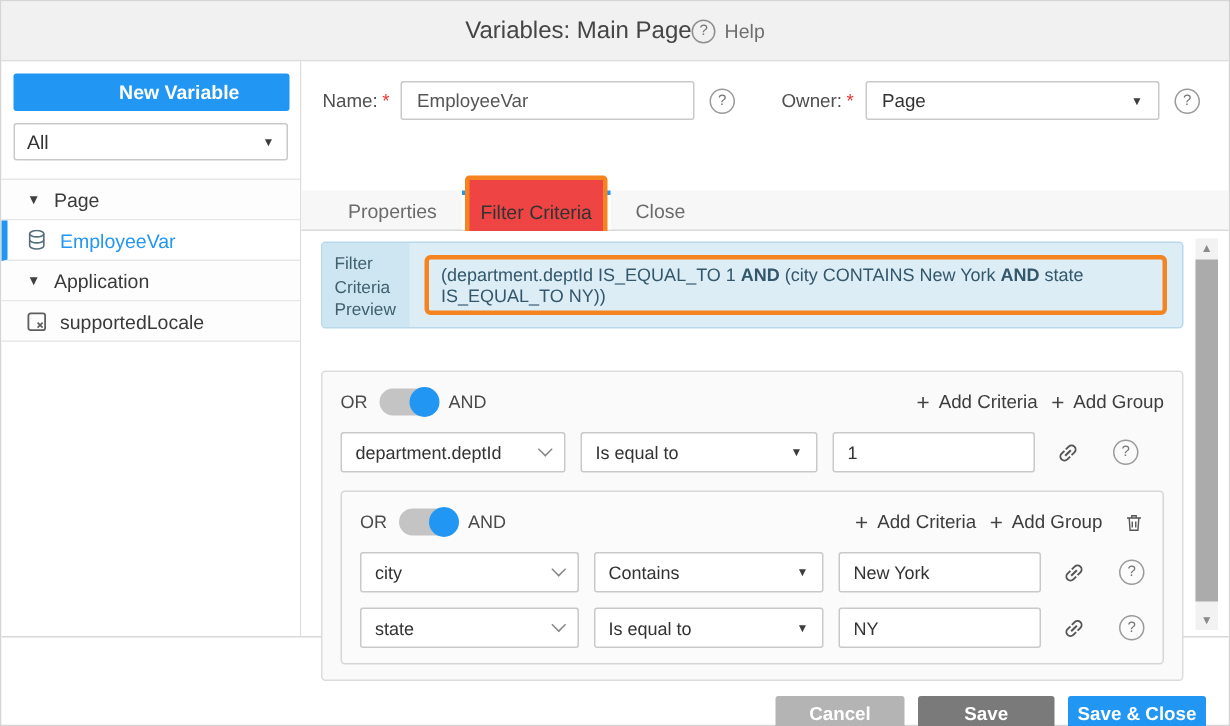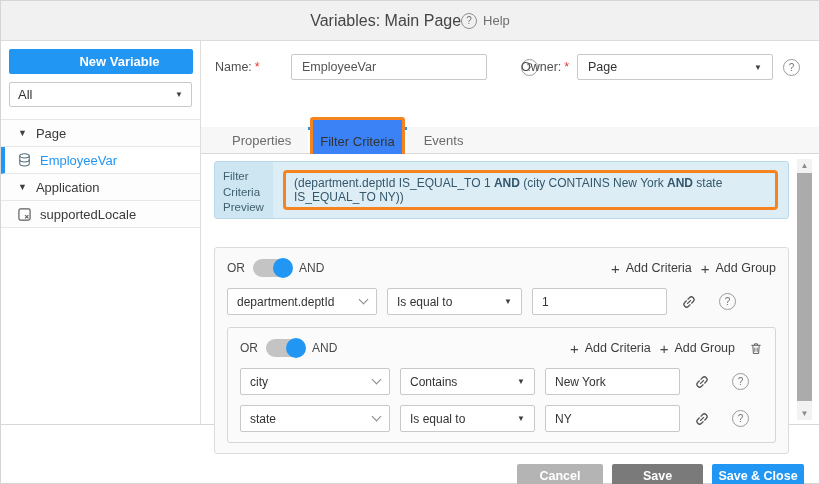--- a/index.html
+++ b/index.html
@@ -24,35 +24,35 @@
   .caret { font-size:8px; color:#3d3d3d; }
   .sb-search { margin:0 8px; height:25px; border:1px solid #c9c9c9; border-radius:2px; display:flex; align-items:center; gap:6px; padding:0 8px; background:#fff; }
   .sb-search input { border:none; outline:none; font-family:inherit; font-size:12.5px; color:#8d8d8d; width:100%; background:transparent; }
   .tree { margin-top:12px; border-top:1px solid #e7e7e7; }
   .tree-row { height:27px; display:flex; align-items:center; gap:9px; padding-left:17px; border-bottom:1px solid #e7e7e7; font-size:13px; color:#3a3a3a; background:#fdfdfd; cursor:pointer; }
   .tree-row.selected { background:#fff; border-left:4px solid var(--accent,#2296f3); padding-left:13px; color:var(--accent,#2296f3); }
   .tree-caret { font-size:9px; color:#3f3f3f; }
 
   
   .form { height:86px; padding:9px 0 0 14px; }
-  .form-row { height:34px; position:relative; display:flex; align-items:center;gap:24px; }
+  .form-row { height:34px; position:relative; display:flex; align-items:center; }
   .f-label { display:inline-flex; gap:3px; font-size:12.5px; color:#4f4f4f; width:52px; flex:0 0 auto; }
   .req { color:#e53935; }
   .txt-input { width:196px; height:26px; border:1px solid #c9c9c9; border-radius:2px; padding:0 10px; font-family:inherit; font-size:12.5px; color:#555; }
   .q-icon { width:17px; height:17px; border:1px solid #9a9a9a; border-radius:50%; display:inline-flex; align-items:center; justify-content:center; font-size:10px; color:#757575; margin-left:10px; cursor:pointer; flex:0 0 auto; }
   .col2 { position:absolute; left:306px; top:50%; transform:translateY(-50%); display:flex; align-items:center; }
   .sel { width:196px; height:26px; border:1px solid #c9c9c9; border-radius:2px; display:flex; align-items:center; justify-content:space-between; padding:0 10px; font-size:12.5px; color:#333; background:#fff; cursor:pointer; }
   .hl-box { display:inline-block; border:3px solid var(--orange,#f5831f); border-radius:4px; padding:2px 9px; font-size:13px; font-weight:700; color:#2f2f2f; }
   .bold-val { font-size:12.5px; font-weight:700; color:#2f2f2f; }
 
   
   .tabs { height:27px; background:#f7f7f7; border-bottom:1px solid #d9d9d9; display:flex; align-items:stretch; padding-left:14px; }
   .tab { display:flex; align-items:center; padding:0 17px; font-size:13px; color:#6b6b6b; cursor:pointer;text-align:center; }
   .tab.active { background:#fff; border-top:3px solid var(--accent,#2296f3); color:#333; padding:0 2px; }
-  .hl-tab { border:3px solid var(--orange,#f5831f); border-radius:3px; padding:14px 7px; background:#3b82f6; }
+  .hl-tab { border:3px solid var(--orange,#f5831f); border-radius:3px; padding:14px 7px; background:#ef4444; }
 
   
   .content { height:270px; position:relative; padding:7px 30px 0 13px; background:#fff; }
   .preview { display:flex; border:1px solid #b9d9ea; background:#ddedf6; border-radius:3px; min-height:56px; overflow:hidden; }
   .preview-label { width:58px; background:#cde6f2; padding:7px 4px 0 8px; font-size:11.5px; color:#41606f; line-height:1.35; flex:0 0 auto; }
   .preview-body { flex:1; display:flex; align-items:center; padding:8px 10px; }
   .preview-hl { border:3px solid var(--orange,#f5831f); border-radius:4px; padding:3px 8px; font-size:12px; color:#33576b; }
   .preview-hl b { font-weight:700; }
 
   .group { margin-top:28px; border:1px solid #dcdcdc; background:#fafafa; border-radius:3px; padding:10px 12px; }
@@ -61,21 +61,21 @@
   .tgl-label { font-size:12px; color:#4a4a4a; }
   .toggle { width:38px; height:18px; background:#c4c4c4; border-radius:9px; margin:0 8px; position:relative; cursor:pointer; flex:0 0 auto; }
   .toggle .knob { position:absolute; right:-2px; top:-1px; width:20px; height:20px; background:var(--accent,#2296f3); border-radius:50%; }
   .head-actions { margin-left:auto; display:flex; align-items:center; gap:9px; }
   .add-link { display:flex; align-items:center; gap:6px; font-size:12.5px; color:#3d3d3d; cursor:pointer; white-space:nowrap; }
   .plus { font-size:15px; color:#444; line-height:1; }
   .trash-btn { margin-left:5px; display:flex; cursor:pointer; }
 
   .crit-row { display:flex; align-items:center; margin-top:10px; gap:10px; }
   .fld { width:150px; height:27px; border:1px solid #c9c9c9; background:#fff; border-radius:2px; display:flex; align-items:center; justify-content:space-between; padding:0 9px; font-size:12px; color:#333; cursor:pointer; }
-  .opsel { width:135px; }
+  .opsel { width:158px; }
   .chev { width:7px; height:7px; border-right:1.4px solid #888; border-bottom:1.4px solid #888; transform:rotate(45deg); margin-top:-4px; flex:0 0 auto; }
   .vinput { width:135px; height:27px; border:1px solid #c9c9c9; border-radius:2px; padding:0 9px; font-family:inherit; font-size:12px; color:#333; background:#fff; }
   .link-btn { margin-left:4px; display:flex; cursor:pointer; }
   .link-btn svg { transform:rotate(-45deg); }
   .q-icon.row-q { margin-left:12px; }
 
   
   .vscroll { position:absolute; top:5px; right:7px; bottom:4px; width:15px; background:#f2f2f2; display:flex; flex-direction:column; align-items:center; cursor:pointer; }
   .sb-arrow { height:13px; display:flex; align-items:center; justify-content:center; font-size:8px; color:#8a8a8a; width:100%; }
   .sb-thumb { flex:1; width:100%; background:#ababab; margin:1px 0 6px 0; }
@@ -156,21 +156,21 @@
             <span class="q-icon">?</span>
           </span>
         </div>
       </div>
 
       <div class="tabs">
         <div class="tab">Properties</div>
         <div class="tab active">
           <span class="hl-tab">Filter Criteria</span>
         </div>
-        <div class="tab">Events</div>
+        <div class="tab">Close</div>
       </div>
 
       <div class="content">
 
         <div class="preview">
           <div class="preview-label">Filter Criteria Preview</div>
           <div class="preview-body">
             <span class="preview-hl">(department.deptId IS_EQUAL_TO 1 <b>AND</b> (city CONTAINS New York <b>AND</b> state IS_EQUAL_TO NY))</span>
           </div>
         </div>

